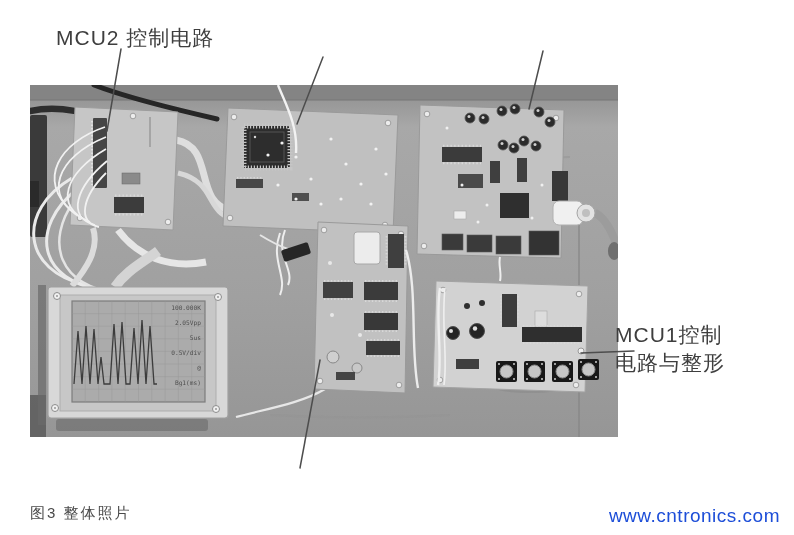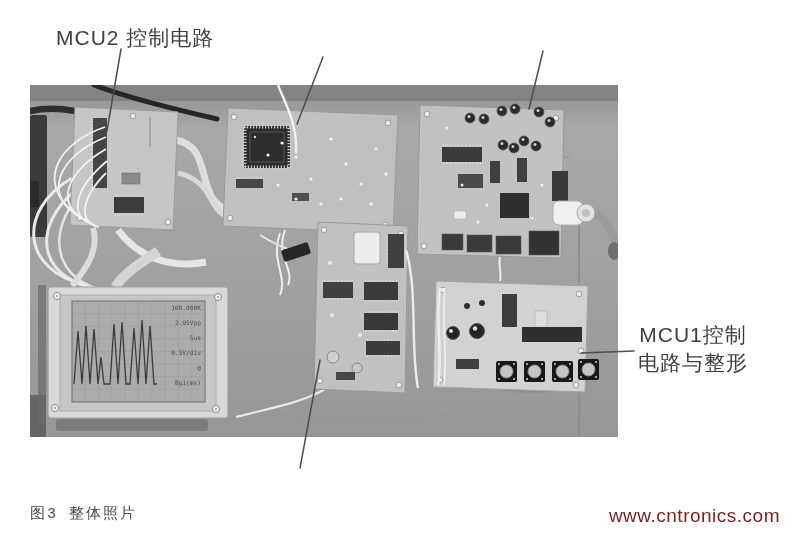--- a/index.html
+++ b/index.html
@@ -4,27 +4,27 @@
 <style>
   html,body{margin:0;padding:0;background:#ffffff;}
   .page{position:relative;width:794px;height:535px;background:#ffffff;overflow:hidden;
         font-family:"Liberation Sans","DejaVu Sans",sans-serif;border-radius:25px;}
   .label{position:absolute;color:#3e3e3e;font-size:21px;line-height:25px;
          letter-spacing:1px;white-space:nowrap;}
   .label .ln{display:block;}
   #lab-mcu2{left:56px;top:25px;}
   #lab-adfifo{left:225px;top:5px;width:180px;text-align:center;}
   #lab-amp{left:468px;top:25px;}
-  #lab-mcu1{left:615px;top:321px;width:156px;text-align:center;line-height:28px;}
+  #lab-mcu1{left:615px;top:321px;width:156px;text-align:left;line-height:28px;}
   #lab-clock{left:242px;top:472px;letter-spacing:2px;}
   .photo{position:absolute;left:30px;top:85px;width:588px;height:352px;}
   .leaders{position:absolute;left:0;top:0;width:794px;height:535px;pointer-events:none;}
-  .caption{position:absolute;left:30px;top:504px;font-size:15px;color:#4a4a4a;letter-spacing:2px;font-family:Liberation Mono, monospace;}
+  .caption{position:absolute;left:30px;top:504px;font-size:15px;color:#4a4a4a;letter-spacing:2px;}
   .watermark{position:absolute;left:592px;top:505px;width:188px;text-align:right;
-             font-size:19px;color:#7f1d1d;letter-spacing:.5px;}
+             font-size:19px;color:#1d4ed8;letter-spacing:.5px;}
 </style>
 </head>
 <body>
 
 <div class="page">
 
   <div class="photo">
     <svg width="588" height="352" viewBox="0 0 588 352" xmlns="http://www.w3.org/2000/svg">
       <defs>
         <linearGradient id="wood" x1="0" y1="0" x2="0" y2="1">

